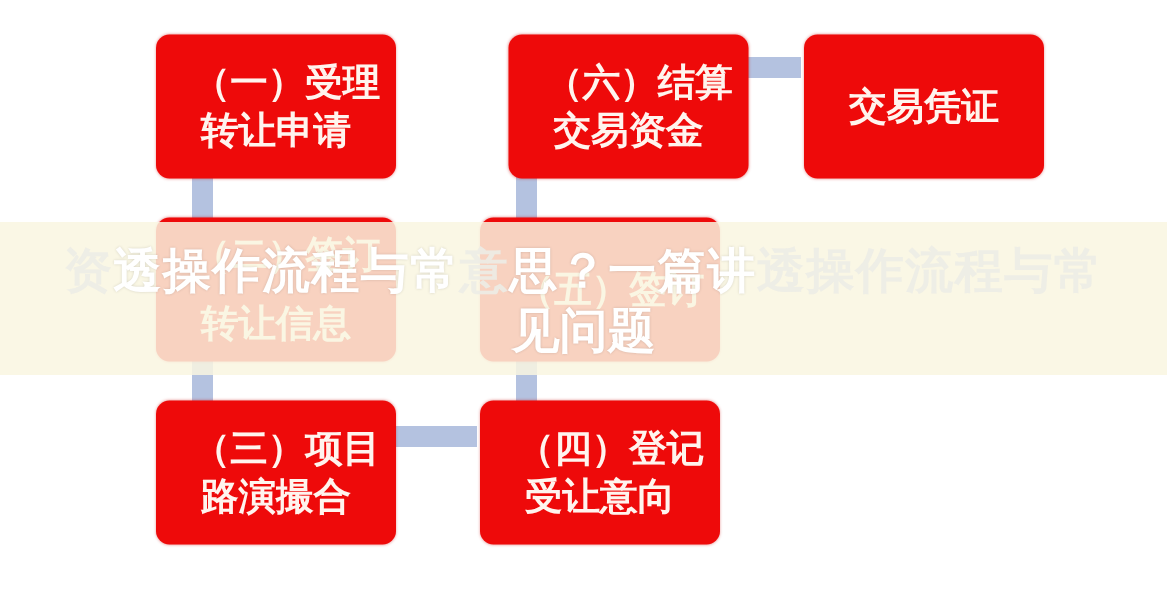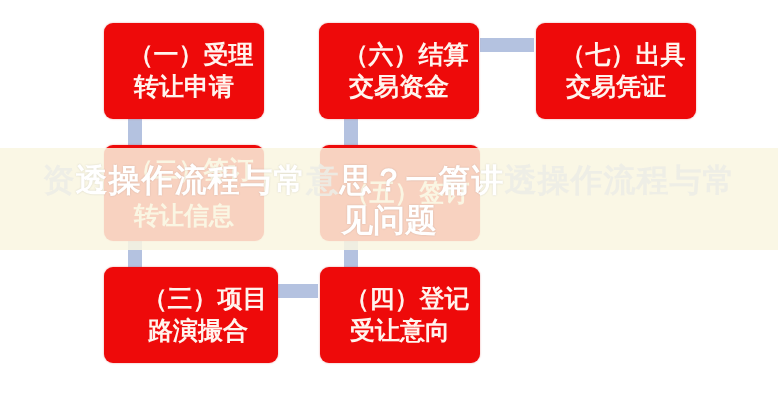--- a/index.html
+++ b/index.html
@@ -42,36 +42,35 @@
 <div class="connector" style="left:128px;top:238px;width:14px;height:30px;"></div>
 <div class="connector" style="left:264px;top:284px;width:54px;height:14px;"></div>
 <div class="connector" style="left:344px;top:238px;width:14px;height:30px;"></div>
 <div class="connector" style="left:344px;top:118px;width:14px;height:32px;"></div>
 <div class="connector" style="left:480px;top:38px;width:54px;height:14px;"></div>
 
 <div class="box" style="left:104px;top:23px;">
   <span class="l1">（一）受理</span>
   <span>转让申请</span>
 </div>
-<div class="box" style="left:319px;top:23px;">
+<div class="box" style="left:339px;top:23px;">
   <span class="l1">（六）结算</span>
   <span>交易资金</span>
 </div>
 <div class="box" style="left:536px;top:23px;">
-  <span class="l1">（七）出具</span>
   <span>交易凭证</span>
 </div>
 <div class="box" style="left:104px;top:145px;gap:14px;">
   <span class="l1">（二）签订</span>
   <span>转让信息</span>
 </div>
 <div class="box" style="left:320px;top:145px;align-items:center;">
   <span class="l1">（五）签订</span>
 </div>
-<div class="box" style="left:104px;top:267px;padding-left:14px;">
+<div class="box" style="left:104px;top:267px;">
   <span class="l1">（三）项目</span>
   <span>路演撮合</span>
 </div>
 <div class="box" style="left:320px;top:267px;">
   <span class="l1">（四）登记</span>
   <span>受让意向</span>
 </div>
 
 <div class="band"></div>
 <div class="title">

